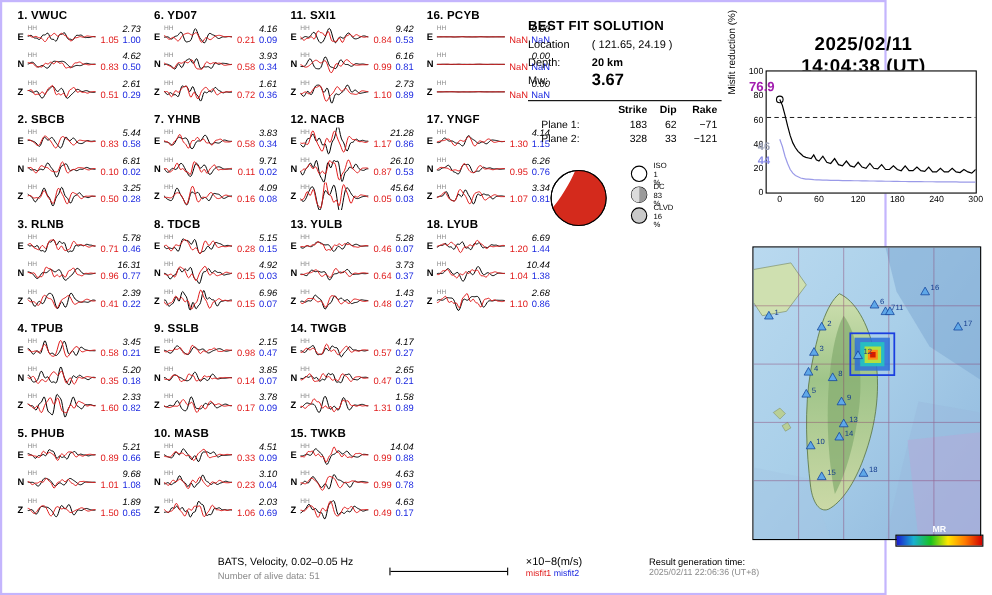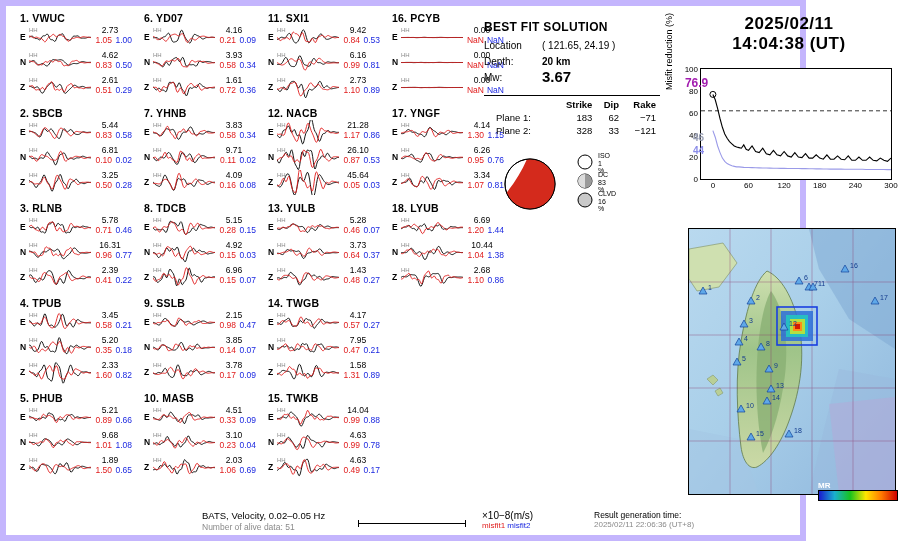--- a/index.html
+++ b/index.html
@@ -2,38 +2,38 @@
 <html><head>
 <meta charset="utf-8">
 <style>
   html,body{margin:0;padding:0;}
   body{
     width:902px;height:541px;overflow:hidden;
     background:#ffffff;
     font-family:"Liberation Sans",sans-serif;
     color:#000;
   }
-  #root{position:relative;width:806px;height:541px;border:6px solid #c4b5fd;box-sizing:border-box;}
+  #root{position:relative;width:806px;height:541px;border:2px solid #c4b5fd;box-sizing:border-box;}
 
   
   .wf-cols{position:absolute;left:8px;top:6px;width:460px;height:495px;}
   .wf-col{position:absolute;top:0;width:112px;}
   .wf-col.c1{left:6px}
   .wf-col.c2{left:130px}
   .wf-col.c3{left:254px}
   .wf-col.c4{left:378px}
 
   .station{margin-bottom:7px;position:relative;}
   .st-title{font-size:10.5px;font-weight:bold;letter-spacing:0.2px;margin-bottom:1px;}
   .comp{position:relative;height:25px;}
   .comp-lbl{position:absolute;left:0;top:7px;font-size:8.5px;font-weight:bold;}
   .comp-hh{position:absolute;left:9px;top:2px;font-size:6px;color:#8a8a8a;}
   .trace{position:absolute;left:9px;top:0;width:62px;height:25px;}
   .trace svg{display:block}
-  .amp{position:absolute;right:0;top:0px;font-size:8.5px;text-align:center;width:44px;}
+  .amp{position:absolute;right:0;top:0px;font-size:8.5px;text-align:right;width:44px;font-style:italic;}
   .misfits{position:absolute;right:0;top:10px;width:46px;font-size:8.5px;color:#e01b1b;text-align:right;}
   .misfits span{display:inline-block;width:20px;text-align:right;}
   .m2{color:#1b28e0;}
   .nanred{color:#e01b1b}
 
   
   .bfs{position:absolute;left:478px;top:14px;width:180px;}
   .bfs-title{font-size:12px;font-weight:bold;letter-spacing:0.3px;margin-bottom:6px;}
   .bfs-row{font-size:10px;margin-bottom:3px;position:relative;height:13px;}
   .bfs-row .k{position:absolute;left:0;top:0}
@@ -49,37 +49,37 @@
   .beach-wrap{position:absolute;left:478px;top:152px;width:190px;height:60px;}
   .beach{position:absolute;left:20px;top:0;}
   .mech{position:absolute;left:92px;top:-6px;font-size:7.5px;}
   .mech .mrow{position:relative;height:19px;}
   .mech .circ{position:absolute;left:0;top:1px}
   .mech .mt{position:absolute;left:22px;top:0px;font-size:7px}
   .mech .mv{position:absolute;left:22px;top:8px;font-size:7px}
 
   
   .dt{position:absolute;left:672px;top:8px;width:222px;text-align:center;}
-  .dt .l1{font-size:17px;font-weight:bold;letter-spacing:0.5px;}
+  .dt .l1{font-size:17px;font-weight:bold;letter-spacing:0.5px;margin-top:20px;}
   .dt .l2{font-size:17px;font-weight:bold;letter-spacing:0.5px;}
 
   
   .misfit-chart{position:absolute;left:660px;top:56px;width:236px;height:152px;}
   .mc-ylab{position:absolute;left:-2px;top:28px;transform:rotate(-90deg);transform-origin:0 0;font-size:9px;white-space:nowrap;}
   .mc-xlab{position:absolute;left:0;top:138px;width:236px;text-align:center;font-size:9px;}
   .mc-plot{position:absolute;left:34px;top:6px;width:190px;height:110px;border:1px solid #000;background:#fff;}
   .mc-tick-y{position:absolute;right:100%;margin-right:3px;font-size:8px;transform:translateY(-50%);}
   .mc-tick-x{position:absolute;top:100%;margin-top:2px;font-size:8px;transform:translateX(-50%);}
   .mc-ann{position:absolute;font-size:12px;font-weight:bold;}
 
   
   .map{position:absolute;left:660px;top:218px;width:236px;height:290px;}
   .map-box{position:absolute;left:22px;top:4px;width:206px;height:265px;border:1px solid #000;overflow:hidden;background:#cfe3f2;}
   .cbar{position:absolute;right:4px;bottom:4px;width:80px;}
-  .cbar .lab{font-size:8px;font-weight:bold;color:#fff;text-align:left;}
+  .cbar .lab{font-size:8px;font-weight:bold;color:#fff;text-align:center;}
   .cbar .scale{height:9px;background:linear-gradient(to right,#1a1ad0,#1ab0d0,#18c21d,#ffe600,#ff7a00,#d00000);border:1px solid #000}
   .cbar .nums{font-size:7.5px;color:#fff;display:flex;justify-content:space-between;}
 
   
   .foot{position:absolute;left:0;top:500px;width:902px;height:40px;}
   .f-bats{position:absolute;left:196px;top:4px;font-size:9.5px;}
   .f-alive{position:absolute;left:196px;top:16px;font-size:8.5px;color:#8a8a8a;}
   .f-scalebar{position:absolute;left:352px;top:14px;width:108px;}
   .f-scalebar .bar{position:relative;height:7px;border-left:1px solid #000;border-right:1px solid #000;}
   .f-scalebar .bar:after{content:"";position:absolute;left:0;right:0;top:3px;border-top:1px solid #000;}
@@ -625,21 +625,21 @@
           </div>
           <div class="comp">
             <div class="comp-lbl">N</div>
             <div class="comp-hh">HH</div>
             <div class="trace">
               <svg width="62" height="25" viewBox="0 0 62 25">
                 <path d="M0.00 12.95L0.78 12.97L1.55 13.15L2.32 13.19L3.10 12.82L3.88 12.10L4.65 11.43L5.42 11.22L6.20 11.52L6.98 11.97L7.75 12.03L8.53 11.55L9.30 10.90L10.08 10.69L10.85 11.23L11.63 12.22L12.40 12.95L13.17 12.94L13.95 12.42L14.72 12.11L15.50 12.65L16.28 13.95L17.05 15.23L17.82 15.66L18.60 15.08L19.38 14.12L20.15 13.65L20.93 13.97L21.70 14.49L22.47 14.28L23.25 12.88L24.03 10.76L24.80 9.02L25.57 8.43L26.35 8.88L27.13 9.52L27.90 9.56L28.68 9.04L29.45 8.78L30.22 9.64L31.00 11.71L31.77 14.19L32.55 15.98L33.32 16.55L34.10 16.31L34.88 16.10L35.65 16.39L36.43 16.88L37.20 16.76L37.98 15.50L38.75 13.36L39.52 11.22L40.30 9.88L41.07 9.50L41.85 9.58L42.63 9.51L43.40 9.16L44.18 8.91L44.95 9.29L45.73 10.42L46.50 11.91L47.27 13.18L48.05 13.83L48.82 13.99L49.60 13.99L50.38 14.10L51.15 14.30L51.93 14.34L52.70 14.02L53.48 13.41L54.25 12.74L55.02 12.28L55.80 12.09L56.57 12.06L57.35 12.04L58.13 11.98L58.90 11.91L59.68 11.94L60.45 12.07L61.23 12.27L62.00 12.44" fill="none" stroke="#000" stroke-width="0.9"></path>
                 <path d="M0.00 14.06L0.78 14.39L1.55 14.30L2.32 13.86L3.10 13.25L3.88 12.66L4.65 12.15L5.42 11.61L6.20 10.91L6.98 10.03L7.75 9.20L8.53 8.83L9.30 9.26L10.08 10.56L10.85 12.38L11.63 14.14L12.40 15.35L13.17 15.81L13.95 15.74L14.72 15.51L15.50 15.38L16.28 15.25L17.05 14.78L17.82 13.68L18.60 11.99L19.38 10.19L20.15 8.94L20.93 8.71L21.70 9.46L22.47 10.66L23.25 11.63L24.03 11.93L24.80 11.68L25.57 11.35L26.35 11.49L27.13 12.27L27.90 13.42L28.68 14.36L29.45 14.69L30.22 14.39L31.00 13.89L31.77 13.70L32.55 14.06L33.32 14.72L34.10 15.09L34.88 14.67L35.65 13.35L36.43 11.53L37.20 9.88L37.98 8.96L38.75 8.90L39.52 9.43L40.30 10.11L41.07 10.68L41.85 11.16L42.63 11.78L43.40 12.72L44.18 13.92L44.95 15.05L45.73 15.69L46.50 15.61L47.27 14.88L48.05 13.82L48.82 12.82L49.60 12.12L50.38 11.76L51.15 11.61L51.93 11.51L52.70 11.42L53.48 11.40L54.25 11.53L55.02 11.83L55.80 12.23L56.57 12.61L57.35 12.85L58.13 12.92L58.90 12.86L59.68 12.75L60.45 12.66L61.23 12.61L62.00 12.59" fill="none" stroke="#e01b1b" stroke-width="0.9"></path>
               </svg>
             </div>
-            <div class="amp">7.95</div>
+            <div class="amp">2.65</div>
             <div class="misfits"><span class="nanred">0.47</span><span class="m2">0.21</span></div>
           </div>
           <div class="comp">
             <div class="comp-lbl">Z</div>
             <div class="comp-hh">HH</div>
             <div class="trace">
               <svg width="62" height="25" viewBox="0 0 62 25">
                 <path d="M0.00 14.40L0.78 14.30L1.55 13.91L2.32 13.28L3.10 12.49L3.88 11.68L4.65 10.99L5.42 10.53L6.20 10.36L6.98 10.46L7.75 10.72L8.53 11.02L9.30 11.23L10.08 11.31L10.85 11.30L11.63 11.36L12.40 11.70L13.17 12.48L13.95 13.76L14.72 15.42L15.50 17.14L16.28 18.49L17.05 19.00L17.82 18.37L18.60 16.51L19.38 13.67L20.15 10.35L20.93 7.26L21.70 5.06L22.47 4.23L23.25 4.93L24.03 6.93L24.80 9.68L25.57 12.48L26.35 14.69L27.13 15.90L27.90 16.03L28.68 15.34L29.45 14.32L30.22 13.53L31.00 13.35L31.77 13.90L32.55 14.98L33.32 16.13L34.10 16.79L34.88 16.54L35.65 15.19L36.43 12.91L37.20 10.18L37.98 7.64L38.75 5.92L39.52 5.45L40.30 6.32L41.07 8.28L41.85 10.83L42.63 13.37L43.40 15.35L44.18 16.44L44.95 16.57L45.73 15.93L46.50 14.85L47.27 13.71L48.05 12.81L48.82 12.29L49.60 12.14L50.38 12.24L51.15 12.41L51.93 12.51L52.70 12.46L53.48 12.26L54.25 11.99L55.02 11.75L55.80 11.62L56.57 11.64L57.35 11.82L58.13 12.10L58.90 12.41L59.68 12.68L60.45 12.86L61.23 12.94L62.00 12.92" fill="none" stroke="#000" stroke-width="0.9"></path>
                 <path d="M0.00 13.53L0.78 13.41L1.55 13.40L2.32 13.73L3.10 14.39L3.88 15.03L4.65 15.19L5.42 14.68L6.20 13.72L6.98 12.80L7.75 12.28L8.53 12.05L9.30 11.62L10.08 10.57L10.85 8.94L11.63 7.35L12.40 6.55L13.17 6.86L13.95 7.90L14.72 8.89L15.50 9.28L16.28 9.19L17.05 9.32L17.82 10.32L18.60 12.14L19.38 14.03L20.15 15.04L20.93 14.78L21.70 13.76L22.47 12.98L23.25 13.14L24.03 14.11L24.80 15.07L25.57 15.22L26.35 14.50L27.13 13.65L27.90 13.64L28.68 14.83L29.45 16.66L30.22 18.05L31.00 18.24L31.77 17.34L32.55 16.14L33.32 15.46L34.10 15.44L34.88 15.47L35.65 14.73L36.43 12.93L37.20 10.60L37.98 8.67L38.75 7.81L39.52 7.98L40.30 8.50L41.07 8.72L41.85 8.49L42.63 8.24L43.40 8.55L44.18 9.60L44.95 11.03L45.73 12.23L46.50 12.78L47.27 12.73L48.05 12.51L48.82 12.51L49.60 12.82L50.38 13.19L51.15 13.34L51.93 13.15L52.70 12.79L53.48 12.53L54.25 12.53L55.02 12.75L55.80 12.99L56.57 13.10L57.35 13.04L58.13 12.92L58.90 12.83L59.68 12.83L60.45 12.87L61.23 12.87L62.00 12.79" fill="none" stroke="#e01b1b" stroke-width="0.9"></path>
               </svg>

